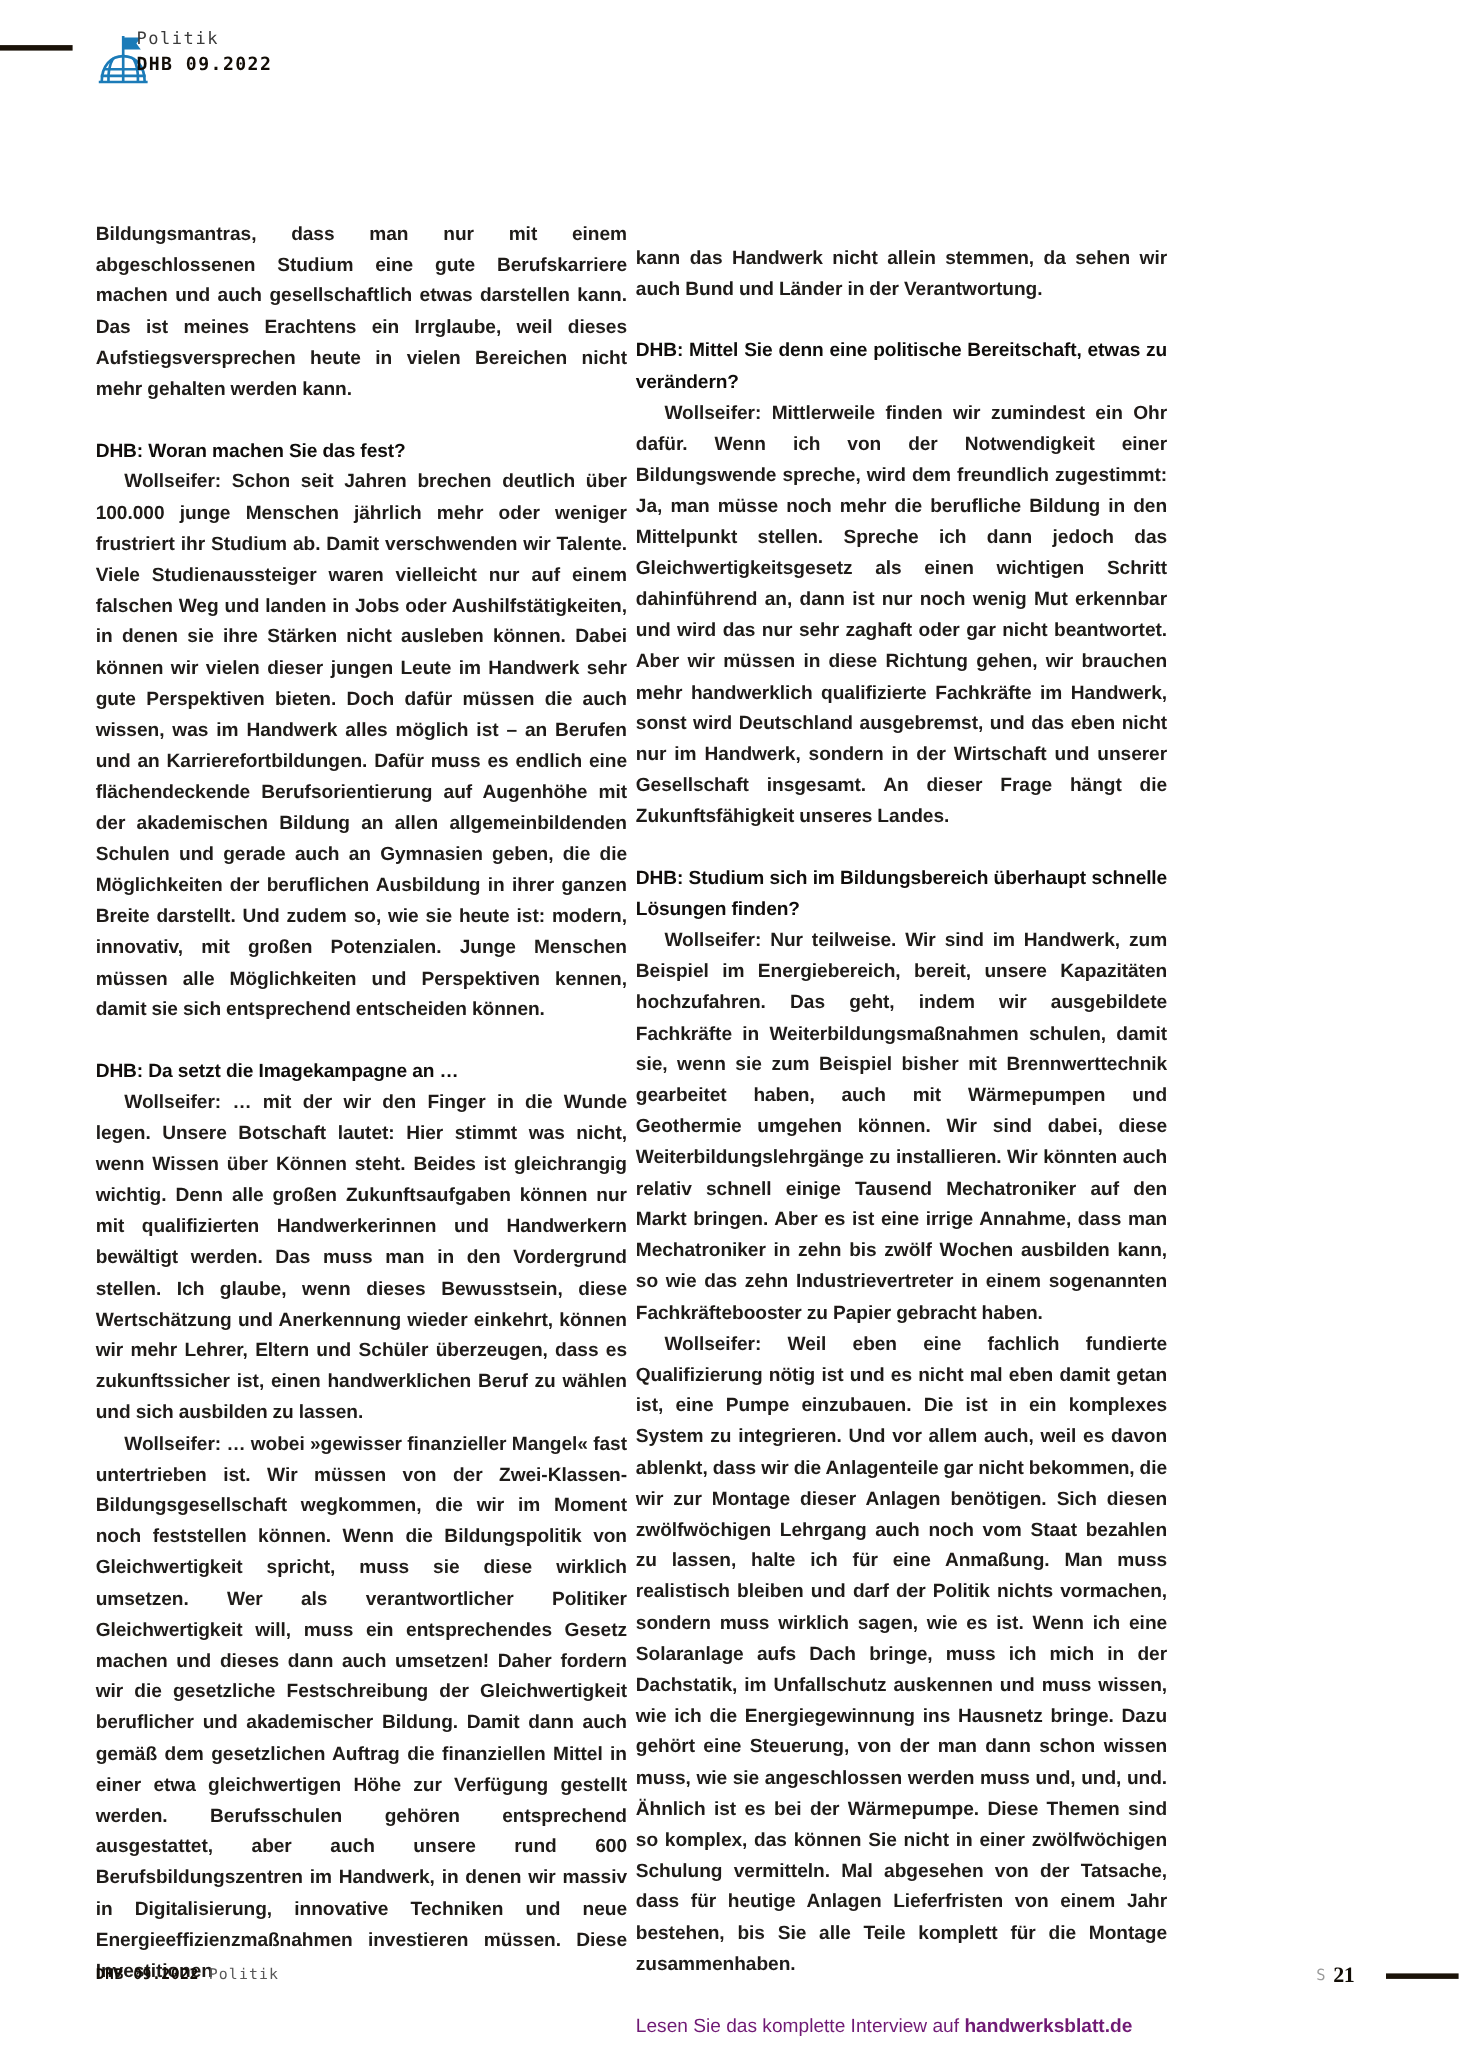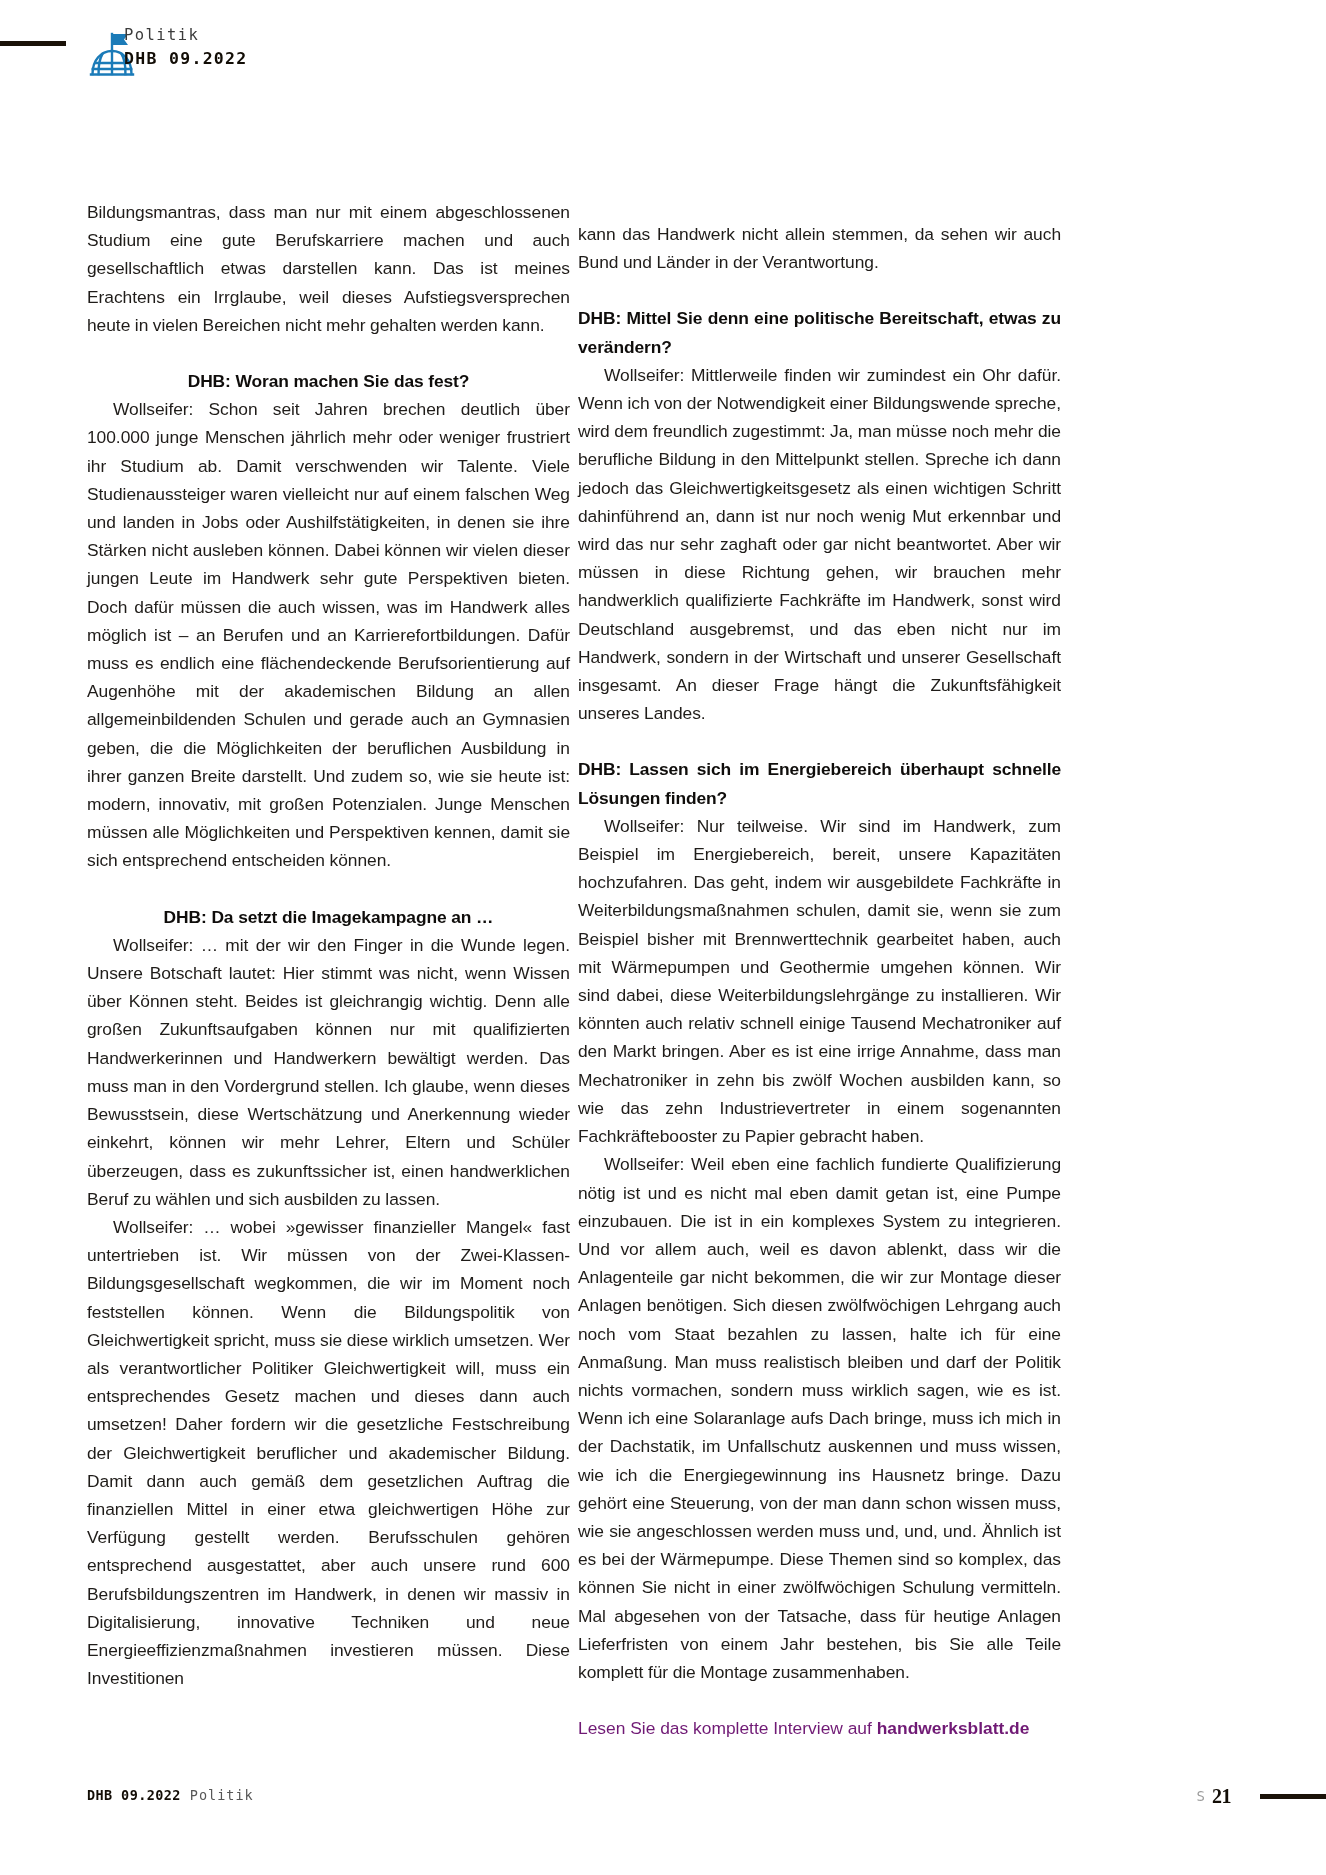--- a/index.html
+++ b/index.html
@@ -84,34 +84,35 @@
     font-size: 17.4px;
     line-height: 28.2px;
     text-align: justify;
     text-justify: inter-word;
     -webkit-hyphens: none;
     hyphens: none;
     margin: 0;
     color: #1f1c19;
     letter-spacing: -0.05px;
     word-spacing: -0.2px;
+    font-weight: bold;
   }
   .para.answer {
     text-indent: 26px;
   }
   .para + .q-head {
     margin-top: 28px;
   }
   .q-head {
     font-size: 17.4px;
     line-height: 28.2px;
     font-weight: bold;
     margin: 0 0 0 0;
     color: #0f0d0b;
-    text-align: center;
+    text-align: left;
     letter-spacing: -0.1px;
   }
   .q-head.justified {
     text-align: justify;
   }
   .outro {
     font-size: 17.4px;
     line-height: 28.2px;
     margin: 28px 0 0 0;
     color: #701a75;
@@ -216,21 +217,21 @@
     <p class="para answer">Wollseifer: Schon seit Jahren brechen deutlich über 100.000 junge Menschen jährlich mehr oder weniger frustriert ihr Studium ab. Damit verschwenden wir Talente. Viele Studienaussteiger waren vielleicht nur auf einem falschen Weg und landen in Jobs oder Aushilfstätigkeiten, in denen sie ihre Stärken nicht ausleben können. Dabei können wir vielen dieser jungen Leute im Handwerk sehr gute Perspektiven bieten. Doch dafür müssen die auch wissen, was im Handwerk alles möglich ist – an Berufen und an Karrierefortbildungen. Dafür muss es endlich eine flächendeckende Berufsorientierung auf Augenhöhe mit der akademischen Bildung an allen allgemeinbildenden Schulen und gerade auch an Gymnasien geben, die die Möglichkeiten der beruflichen Ausbildung in ihrer ganzen Breite darstellt. Und zudem so, wie sie heute ist: modern, innovativ, mit großen Potenzialen. Junge Menschen müssen alle Möglichkeiten und Perspektiven kennen, damit sie sich entsprechend entscheiden können.</p>
     <p class="q-head">DHB: Da setzt die Imagekampagne an …</p>
     <p class="para answer">Wollseifer: … mit der wir den Finger in die Wunde legen. Unsere Botschaft lautet: Hier stimmt was nicht, wenn Wissen über Können steht. Beides ist gleichrangig wichtig. Denn alle großen Zukunftsaufgaben können nur mit qualifizierten Handwerkerinnen und Handwerkern bewältigt werden. Das muss man in den Vordergrund stellen. Ich glaube, wenn dieses Bewusstsein, diese Wertschätzung und Anerkennung wieder einkehrt, können wir mehr Lehrer, Eltern und Schüler überzeugen, dass es zukunftssicher ist, einen handwerklichen Beruf zu wählen und sich ausbilden zu lassen.</p>
     <p class="para answer">Wollseifer: … wobei »gewisser finanzieller Mangel« fast untertrieben ist. Wir müssen von der Zwei-Klassen-Bildungsgesellschaft wegkommen, die wir im Moment noch feststellen können. Wenn die Bildungspolitik von Gleichwertigkeit spricht, muss sie diese wirklich umsetzen. Wer als verantwortlicher Politiker Gleichwertigkeit will, muss ein entsprechendes Gesetz machen und dieses dann auch umsetzen! Daher fordern wir die gesetzliche Festschreibung der Gleichwertigkeit beruflicher und akademischer Bildung. Damit dann auch gemäß dem gesetzlichen Auftrag die finanziellen Mittel in einer etwa gleichwertigen Höhe zur Verfügung gestellt werden. Berufsschulen gehören entsprechend ausgestattet, aber auch unsere rund 600 Berufsbildungszentren im Handwerk, in denen wir massiv in Digitalisierung, innovative Techniken und neue Energieeffizienzmaßnahmen investieren müssen. Diese Investitionen</p>
   </div>
 
   <div class="col col-right">
     <p class="para">kann das Handwerk nicht allein stemmen, da sehen wir auch Bund und Länder in der Verantwortung.</p>
     <p class="q-head justified">DHB: Mittel Sie denn eine politische Bereitschaft, etwas zu verändern?</p>
     <p class="para answer">Wollseifer: Mittlerweile finden wir zumindest ein Ohr dafür. Wenn ich von der Notwendigkeit einer Bildungswende spreche, wird dem freundlich zugestimmt: Ja, man müsse noch mehr die berufliche Bildung in den Mittelpunkt stellen. Spreche ich dann jedoch das Gleichwertigkeitsgesetz als einen wichtigen Schritt dahinführend an, dann ist nur noch wenig Mut erkennbar und wird das nur sehr zaghaft oder gar nicht beantwortet. Aber wir müssen in diese Richtung gehen, wir brauchen mehr handwerklich qualifizierte Fachkräfte im Handwerk, sonst wird Deutschland ausgebremst, und das eben nicht nur im Handwerk, sondern in der Wirtschaft und unserer Gesellschaft insgesamt. An dieser Frage hängt die Zukunftsfähigkeit unseres Landes.</p>
-    <p class="q-head justified">DHB: Lassen sich im Energiebereich überhaupt schnelle Lösungen finden?</p>
+    <p class="q-head justified">DHB: Studium sich im Bildungsbereich überhaupt schnelle Lösungen finden?</p>
     <p class="para answer">Wollseifer: Nur teilweise. Wir sind im Handwerk, zum Beispiel im Energiebereich, bereit, unsere Kapazitäten hochzufahren. Das geht, indem wir ausgebildete Fachkräfte in Weiterbildungsmaßnahmen schulen, damit sie, wenn sie zum Beispiel bisher mit Brennwerttechnik gearbeitet haben, auch mit Wärmepumpen und Geothermie umgehen können. Wir sind dabei, diese Weiterbildungslehrgänge zu installieren. Wir könnten auch relativ schnell einige Tausend Mechatroniker auf den Markt bringen. Aber es ist eine irrige Annahme, dass man Mechatroniker in zehn bis zwölf Wochen ausbilden kann, so wie das zehn Industrievertreter in einem sogenannten Fachkräftebooster zu Papier gebracht haben.</p>
     <p class="para answer">Wollseifer: Weil eben eine fachlich fundierte Qualifizierung nötig ist und es nicht mal eben damit getan ist, eine Pumpe einzubauen. Die ist in ein komplexes System zu integrieren. Und vor allem auch, weil es davon ablenkt, dass wir die Anlagenteile gar nicht bekommen, die wir zur Montage dieser Anlagen benötigen. Sich diesen zwölfwöchigen Lehrgang auch noch vom Staat bezahlen zu lassen, halte ich für eine Anmaßung. Man muss realistisch bleiben und darf der Politik nichts vormachen, sondern muss wirklich sagen, wie es ist. Wenn ich eine Solaranlage aufs Dach bringe, muss ich mich in der Dachstatik, im Unfallschutz auskennen und muss wissen, wie ich die Energiegewinnung ins Hausnetz bringe. Dazu gehört eine Steuerung, von der man dann schon wissen muss, wie sie angeschlossen werden muss und, und, und. Ähnlich ist es bei der Wärmepumpe. Diese Themen sind so komplex, das können Sie nicht in einer zwölfwöchigen Schulung vermitteln. Mal abgesehen von der Tatsache, dass für heutige Anlagen Lieferfristen von einem Jahr bestehen, bis Sie alle Teile komplett für die Montage zusammenhaben.</p>
     <p class="outro"><span>Lesen Sie das komplette Interview auf </span><b>handwerksblatt.de</b></p>
   </div>
 
 </div>
 
 <div class="page-footer">
   <div class="footer-left">
     <span class="footer-issue">DHB 09.2022</span><span class="footer-section">Politik</span>

